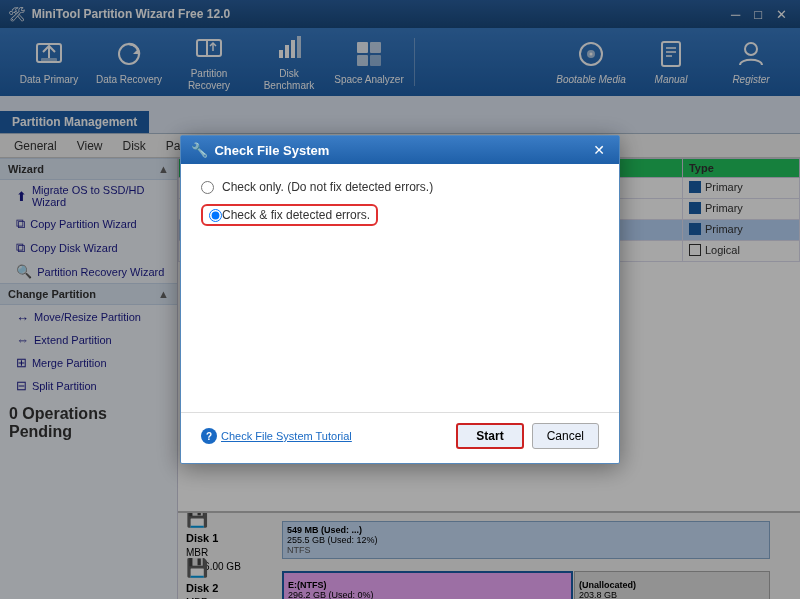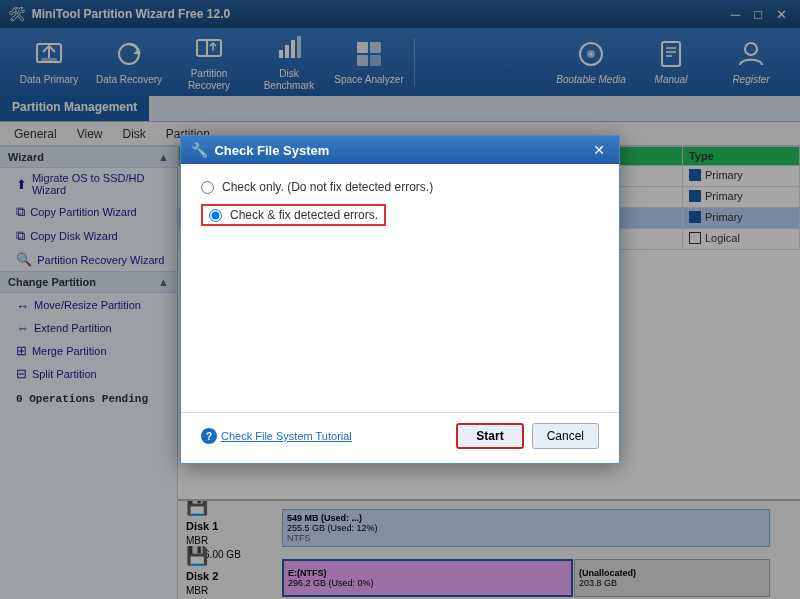--- a/index.html
+++ b/index.html
@@ -209,25 +209,24 @@
       align-items: center;
       gap: 8px;
       margin-bottom: 10px;
       font-size: 12px;
       color: #333;
       cursor: pointer;
     }
     .modal-option input[type=radio] { cursor: pointer; }
     .option-selected-box {
       border: 2px solid #e03030;
-      border-radius: 0;
+      border-radius: 6px;
       padding: 2px 6px;
       display: inline-flex;
       align-items: center;
-      gap: 8px;
     }
     .modal-footer {
       display: flex;
       align-items: center;
       justify-content: space-between;
       padding: 10px 20px 14px;
       border-top: 1px solid #ddd;
     }
     .modal-help-link {
       color: #1a6ac4;
@@ -367,21 +366,21 @@
         <svg width="32" height="32" viewBox="0 0 32 32">
             <circle cx="16" cy="11" r="6" fill="none" stroke="white" stroke-width="2"></circle>
             <path d="M5 27 C5 20 27 20 27 27" fill="none" stroke="white" stroke-width="2"></path>
           </svg>
       </div>
       <span class="toolbar-label">Register</span>
     </div>
   </div>
 </div>
 
-<div style="background:#e0e8f5; border-bottom:1px solid #aabbcc; height:26px; display:flex; padding-left:0;">
+<div style="background:#e0e8f5; border-bottom:1px solid #aabbcc; height:38px; display:flex; align-items:flex-end; padding-left:0;">
   <div class="panel-tab">Partition Management</div>
 </div>
 
 <div class="menu-bar">
   <span class="menu-item">General</span>
   <span class="menu-item">View</span>
   <span class="menu-item">Disk</span>
   <span class="menu-item">Partition</span>
 </div>
 
@@ -423,21 +422,21 @@
     </div>
     <div class="sidebar-item">
       <span class="sidebar-item-icon">⊞</span>
       <span>Merge Partition</span>
     </div>
     <div class="sidebar-item">
       <span class="sidebar-item-icon">⊟</span>
       <span>Split Partition</span>
     </div>
 
-    <div style="padding:8px 16px; font-size:11px; font-weight:700; color:#333;font-family:Liberation Mono, monospace;">0 Operations Pending</div>
+    <div style="padding:8px 9px; font-size:16px; font-weight:700; color:#333;">0 Operations Pending</div>
   </div>
 
   <div class="content-area">
     <div class="partition-table">
       <table>
         <thead>
           <tr>
             <th>Partition</th>
             <th>Capacity</th>
             <th>Used</th>

